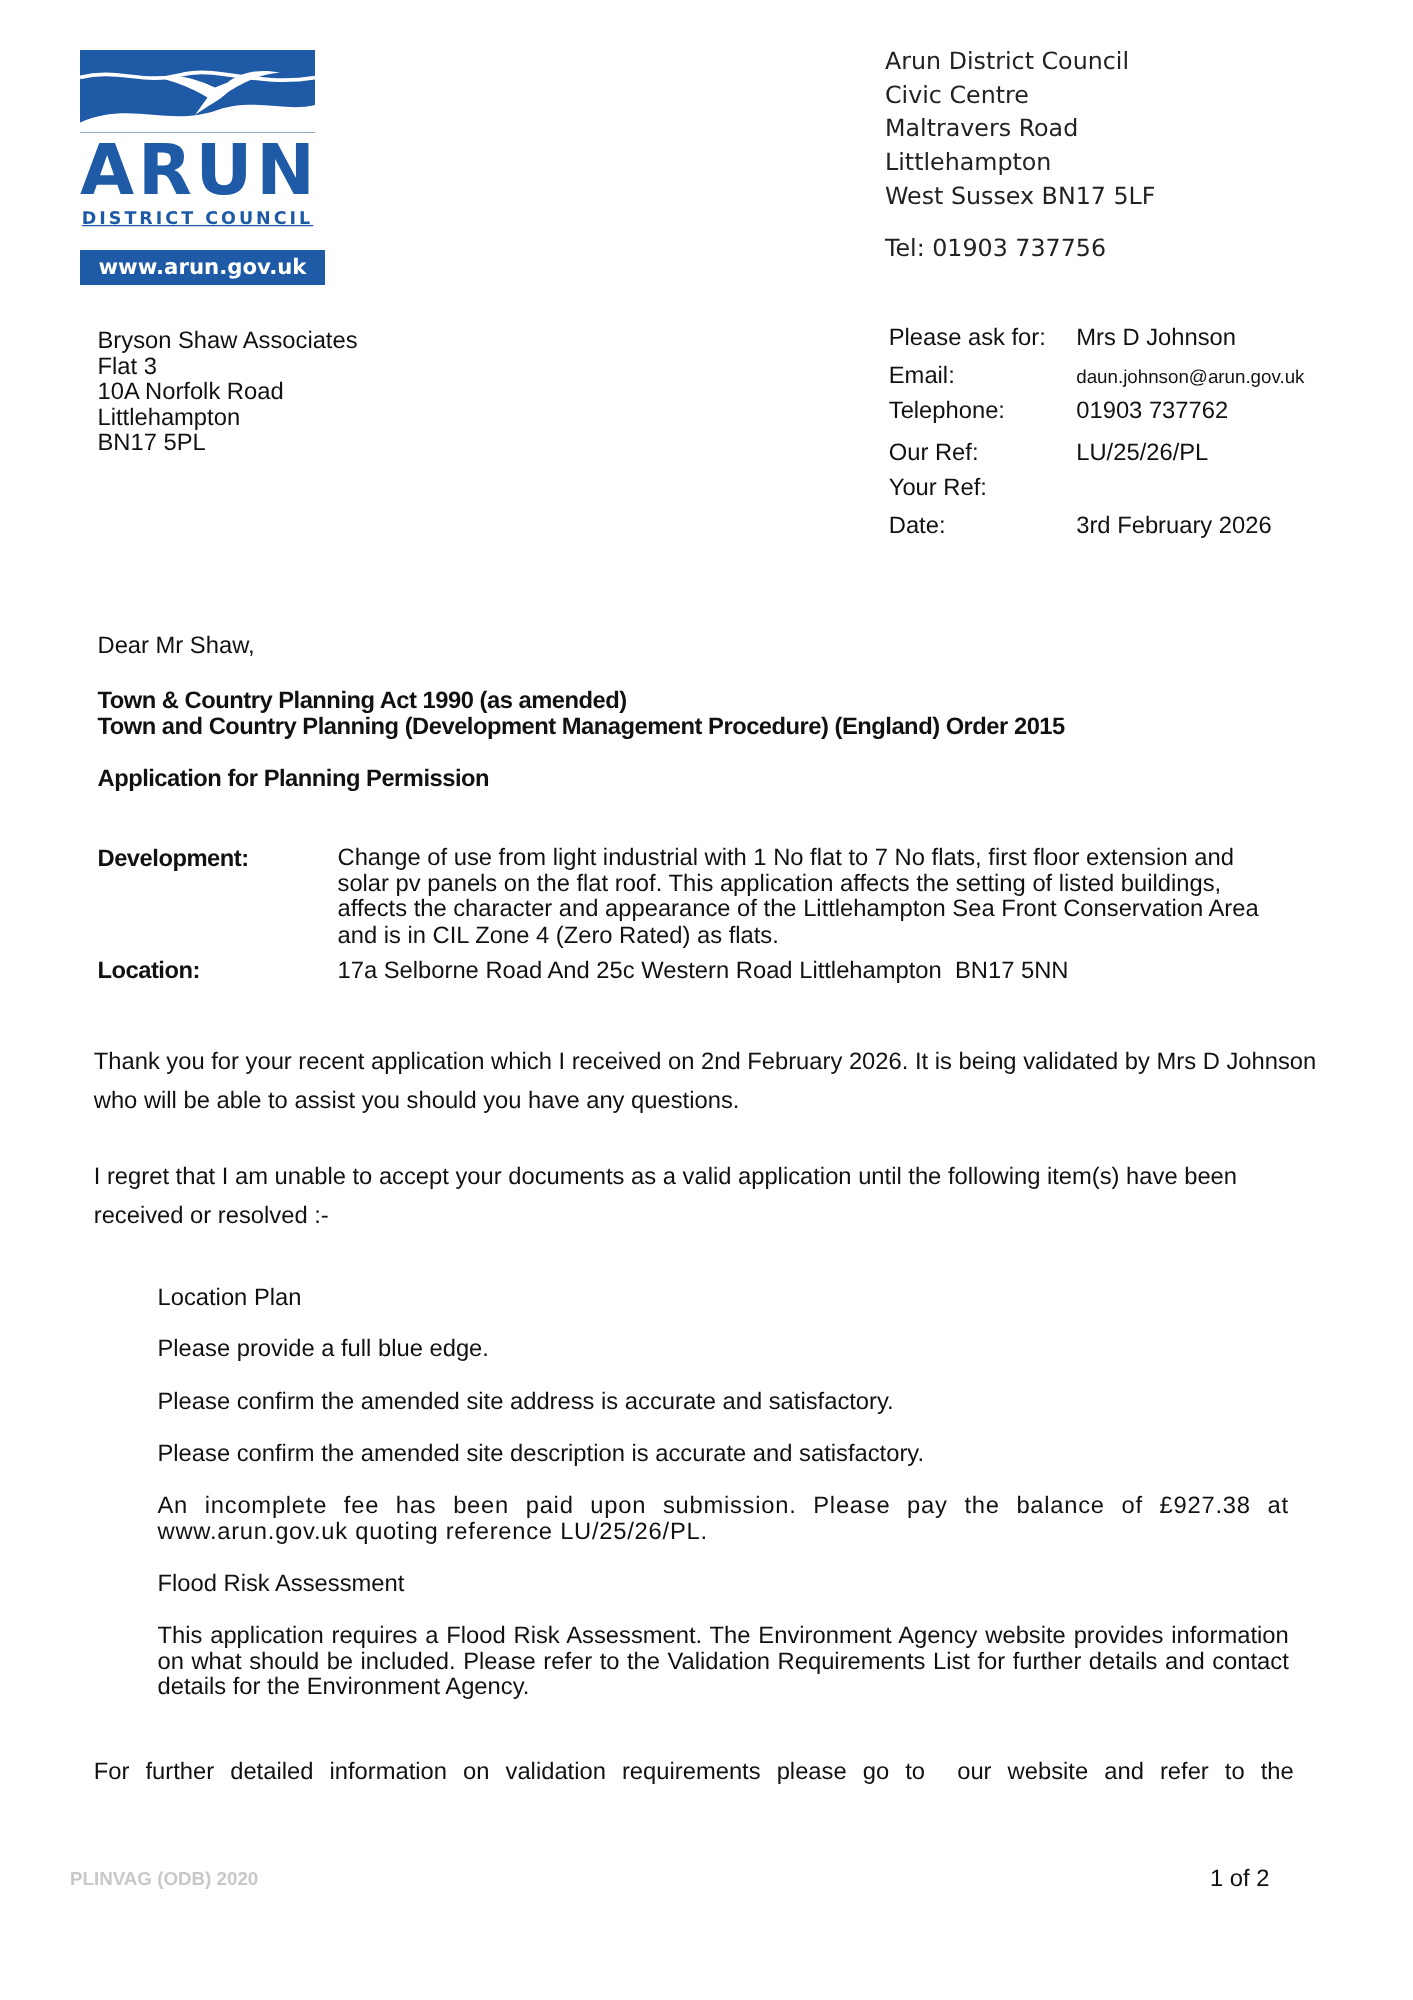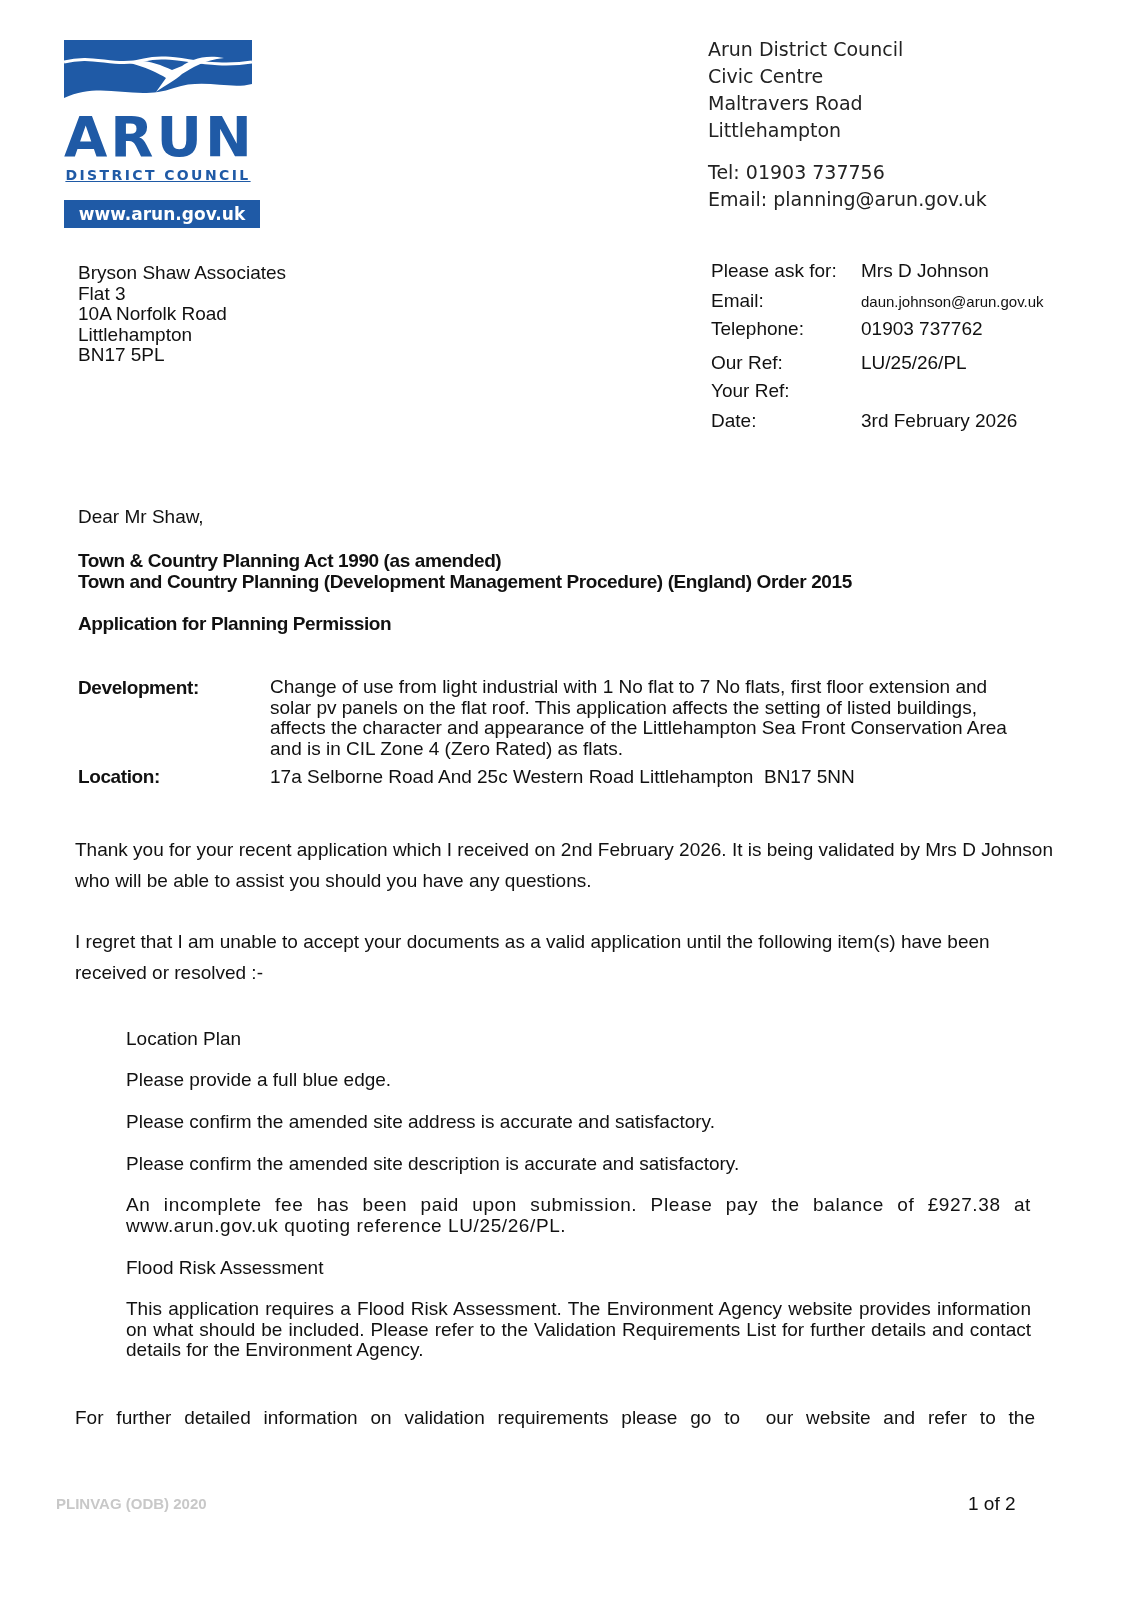--- a/index.html
+++ b/index.html
@@ -75,23 +75,23 @@
   <div class="word">ARUN</div>
   <div class="sub">DISTRICT COUNCIL</div>
   <div class="url">www.arun.gov.uk</div>
 </div>
 
 <div id="council" class="abs">
   <div class="ln">Arun District Council</div>
   <div class="ln">Civic Centre</div>
   <div class="ln">Maltravers Road</div>
   <div class="ln">Littlehampton</div>
+  <div class="ln">West Sussex BN17 5LF</div>
   <div class="gap"></div>
   <div class="ln">Tel: 01903 737756</div>
-  <div class="ln">Email: planning@arun.gov.uk</div>
 </div>
 
 <div id="recipient" class="abs">
   <div>Bryson Shaw Associates</div>
   <div>Flat 3</div>
   <div>10A Norfolk Road</div>
   <div>Littlehampton</div>
   <div>BN17 5PL</div>
 </div>
 

